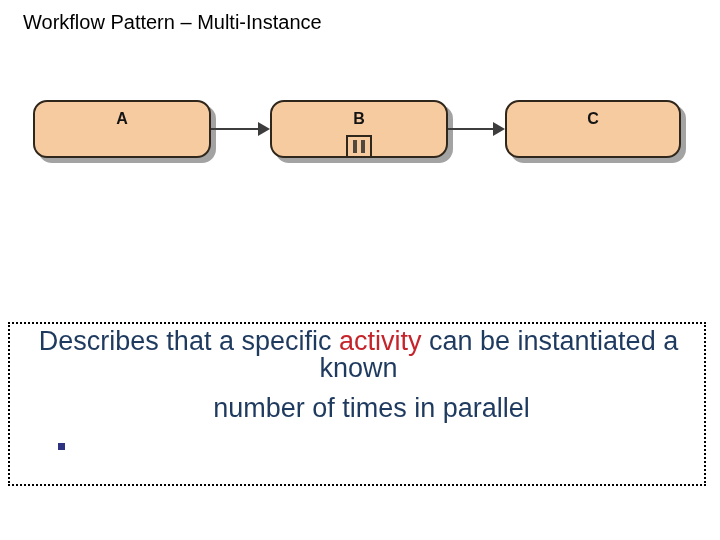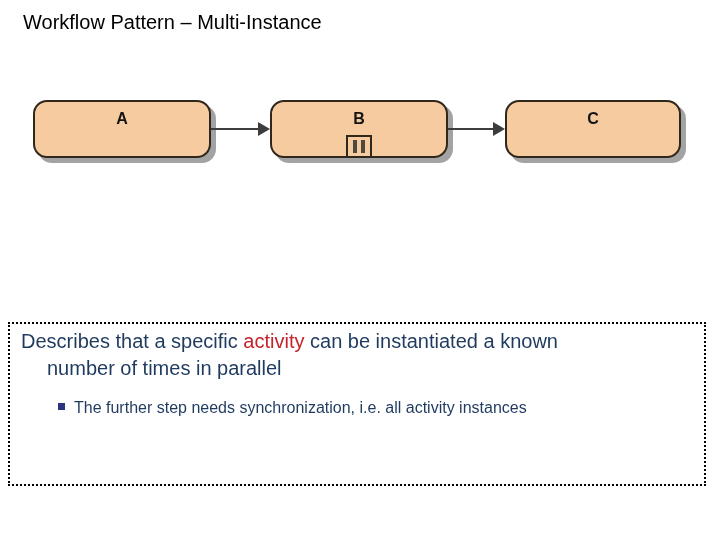--- a/index.html
+++ b/index.html
@@ -107,26 +107,28 @@
     left: 8px;
     top: 322px;
     width: 698px;
     height: 164px;
     box-sizing: border-box;
     border: 2px dotted #000000;
     padding: 4px 8px 0 11px;
   }
   .main-line {
     margin: 0;
-    font-size: 20px;
+    font-size: 27px;
     line-height: 27px;
     color: #1F3A5F;
+    text-align: center;
   }
   .main-line2 {
     margin-left: 26px;
+    margin-top: 13px;
   }
   .highlight {
     color: #C5242B;
   }
   .bullet-row {
     display: flex;
     align-items: flex-start;
     margin: 14px 0 0 37px;
   }
   .bullet-square {
@@ -178,18 +180,17 @@
     </div>
 
   </div>
 
   <div class="note-box">
     <p class="main-line"><span>Describes that a specific </span><span class="highlight">activity</span><span> can be instantiated a known</span></p>
     <p class="main-line main-line2">number of times in parallel</p>
     <div class="bullet-row">
       <span class="bullet-square"></span>
       <div class="bullet-text">
-        <div>The further step needs synchronization, i.e. all activity instances</div>
       </div>
     </div>
   </div>
 
 </div>
 
 </body></html>

